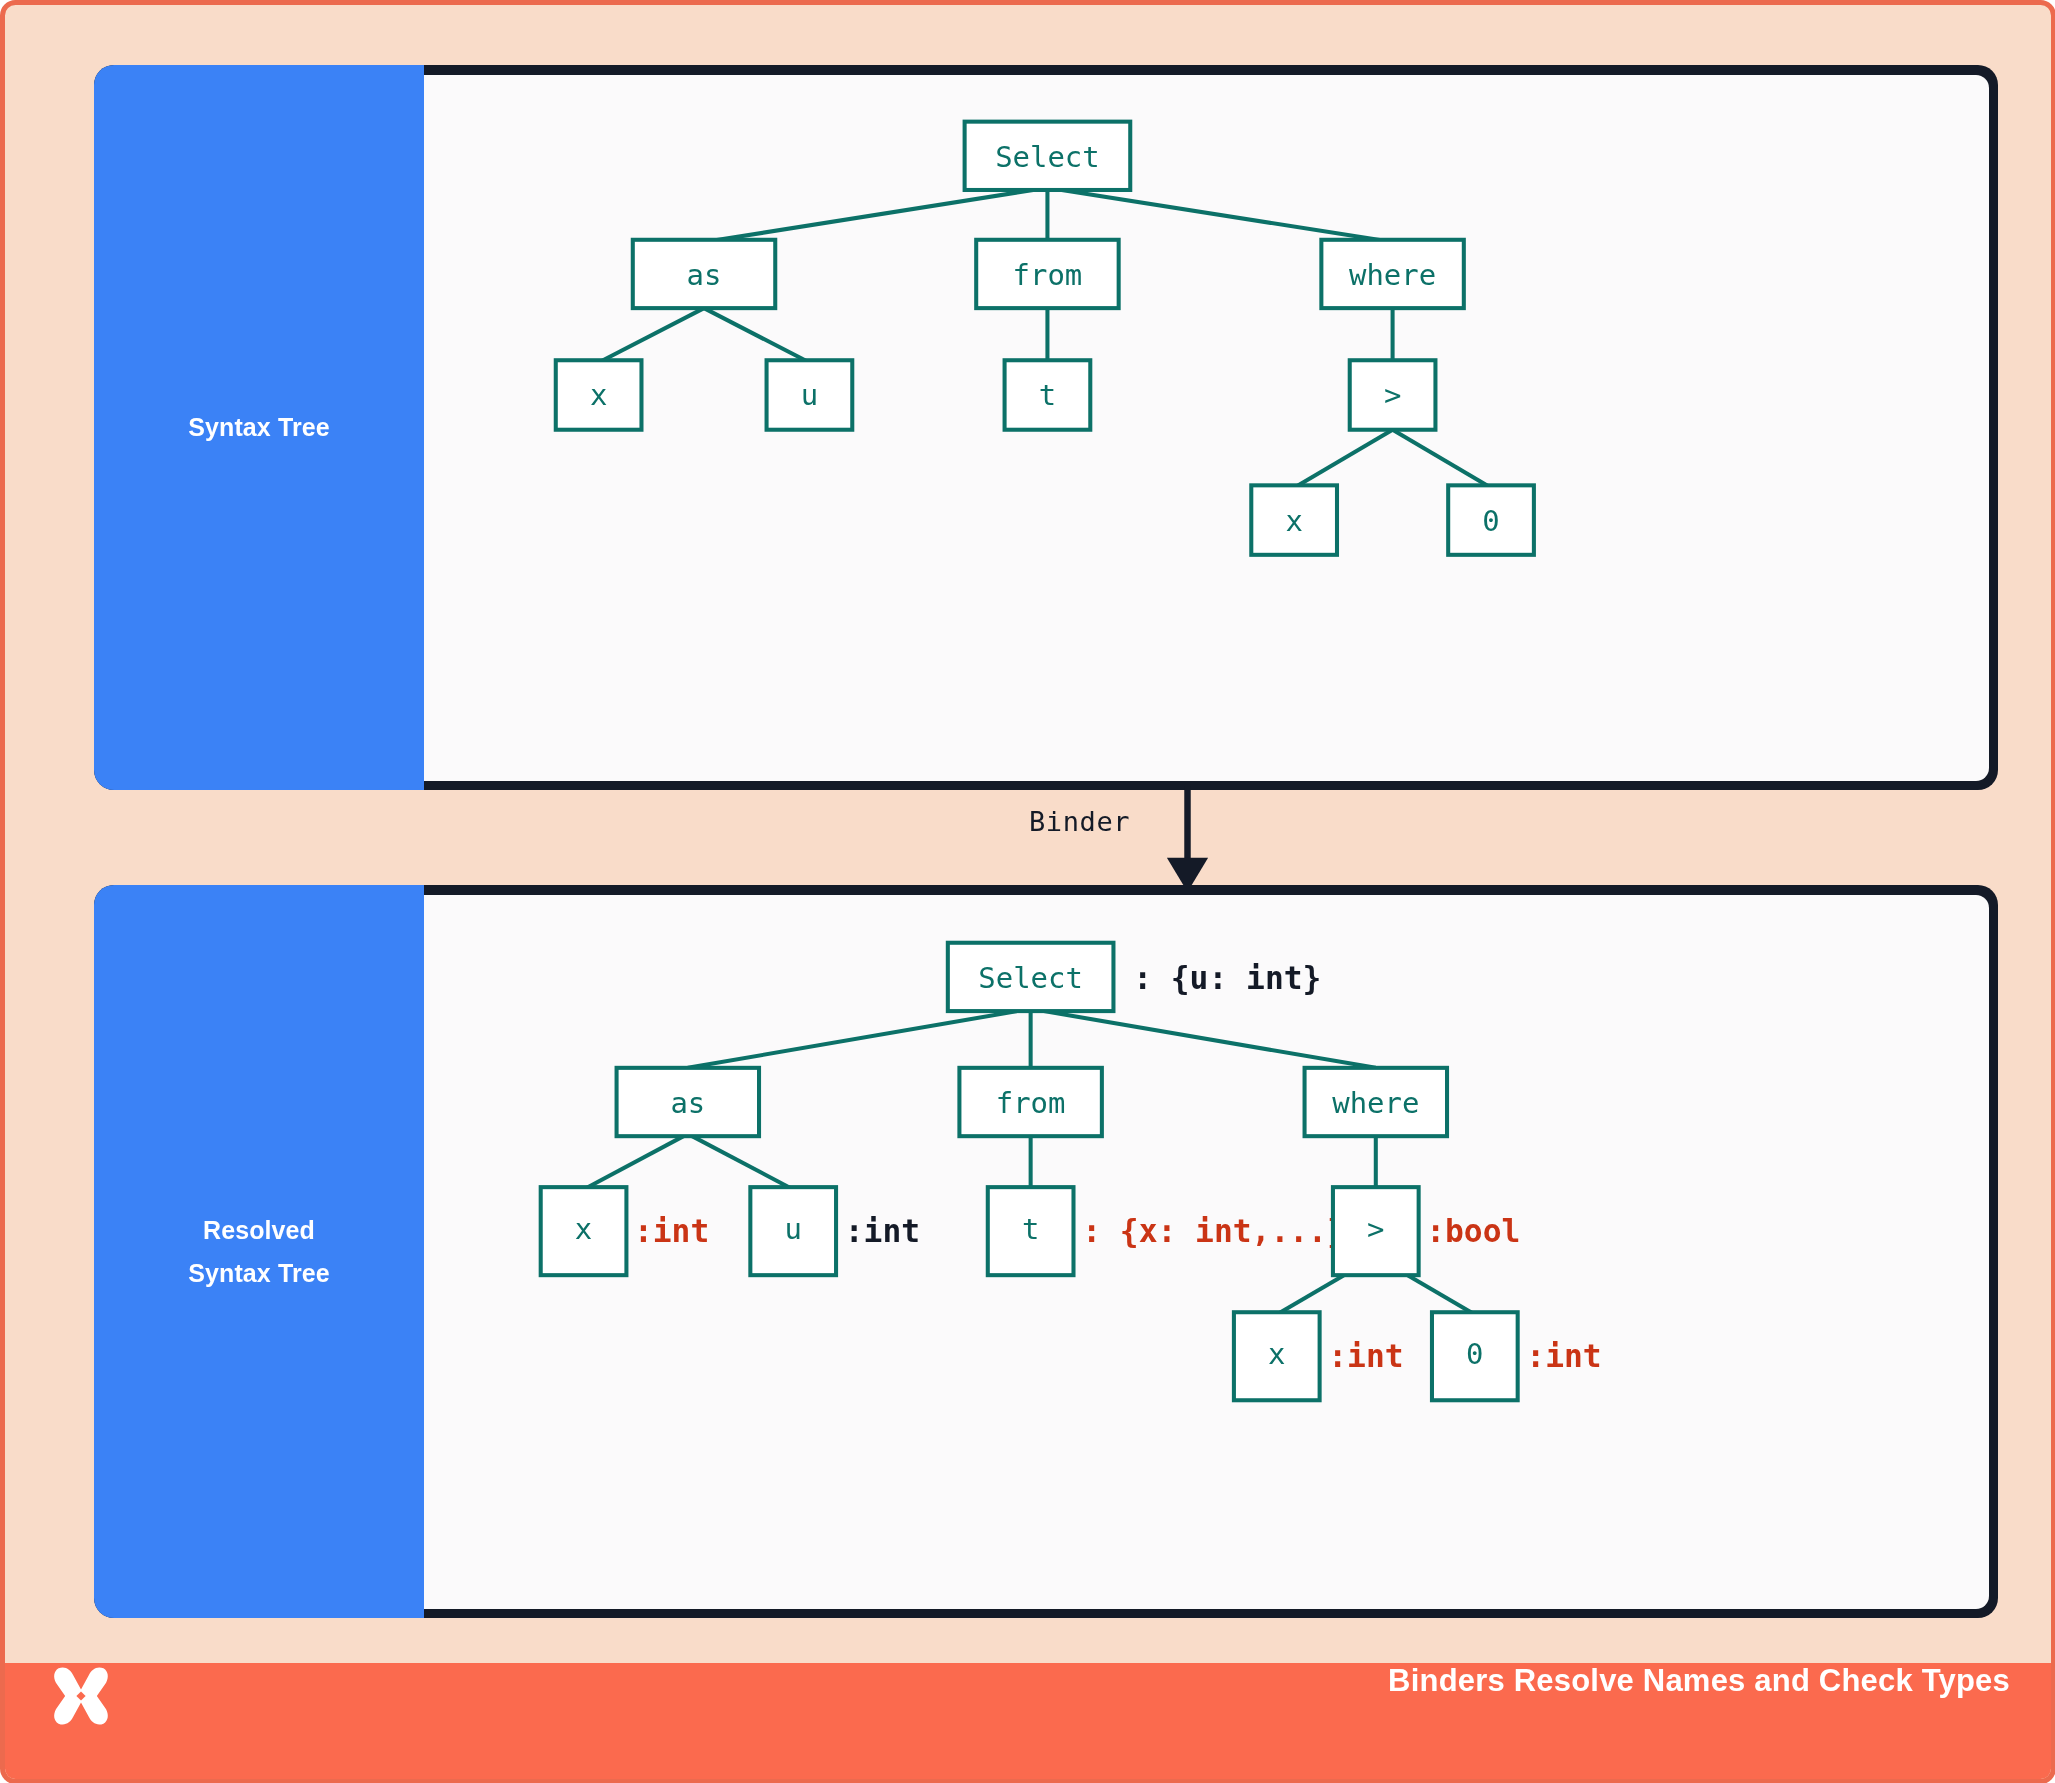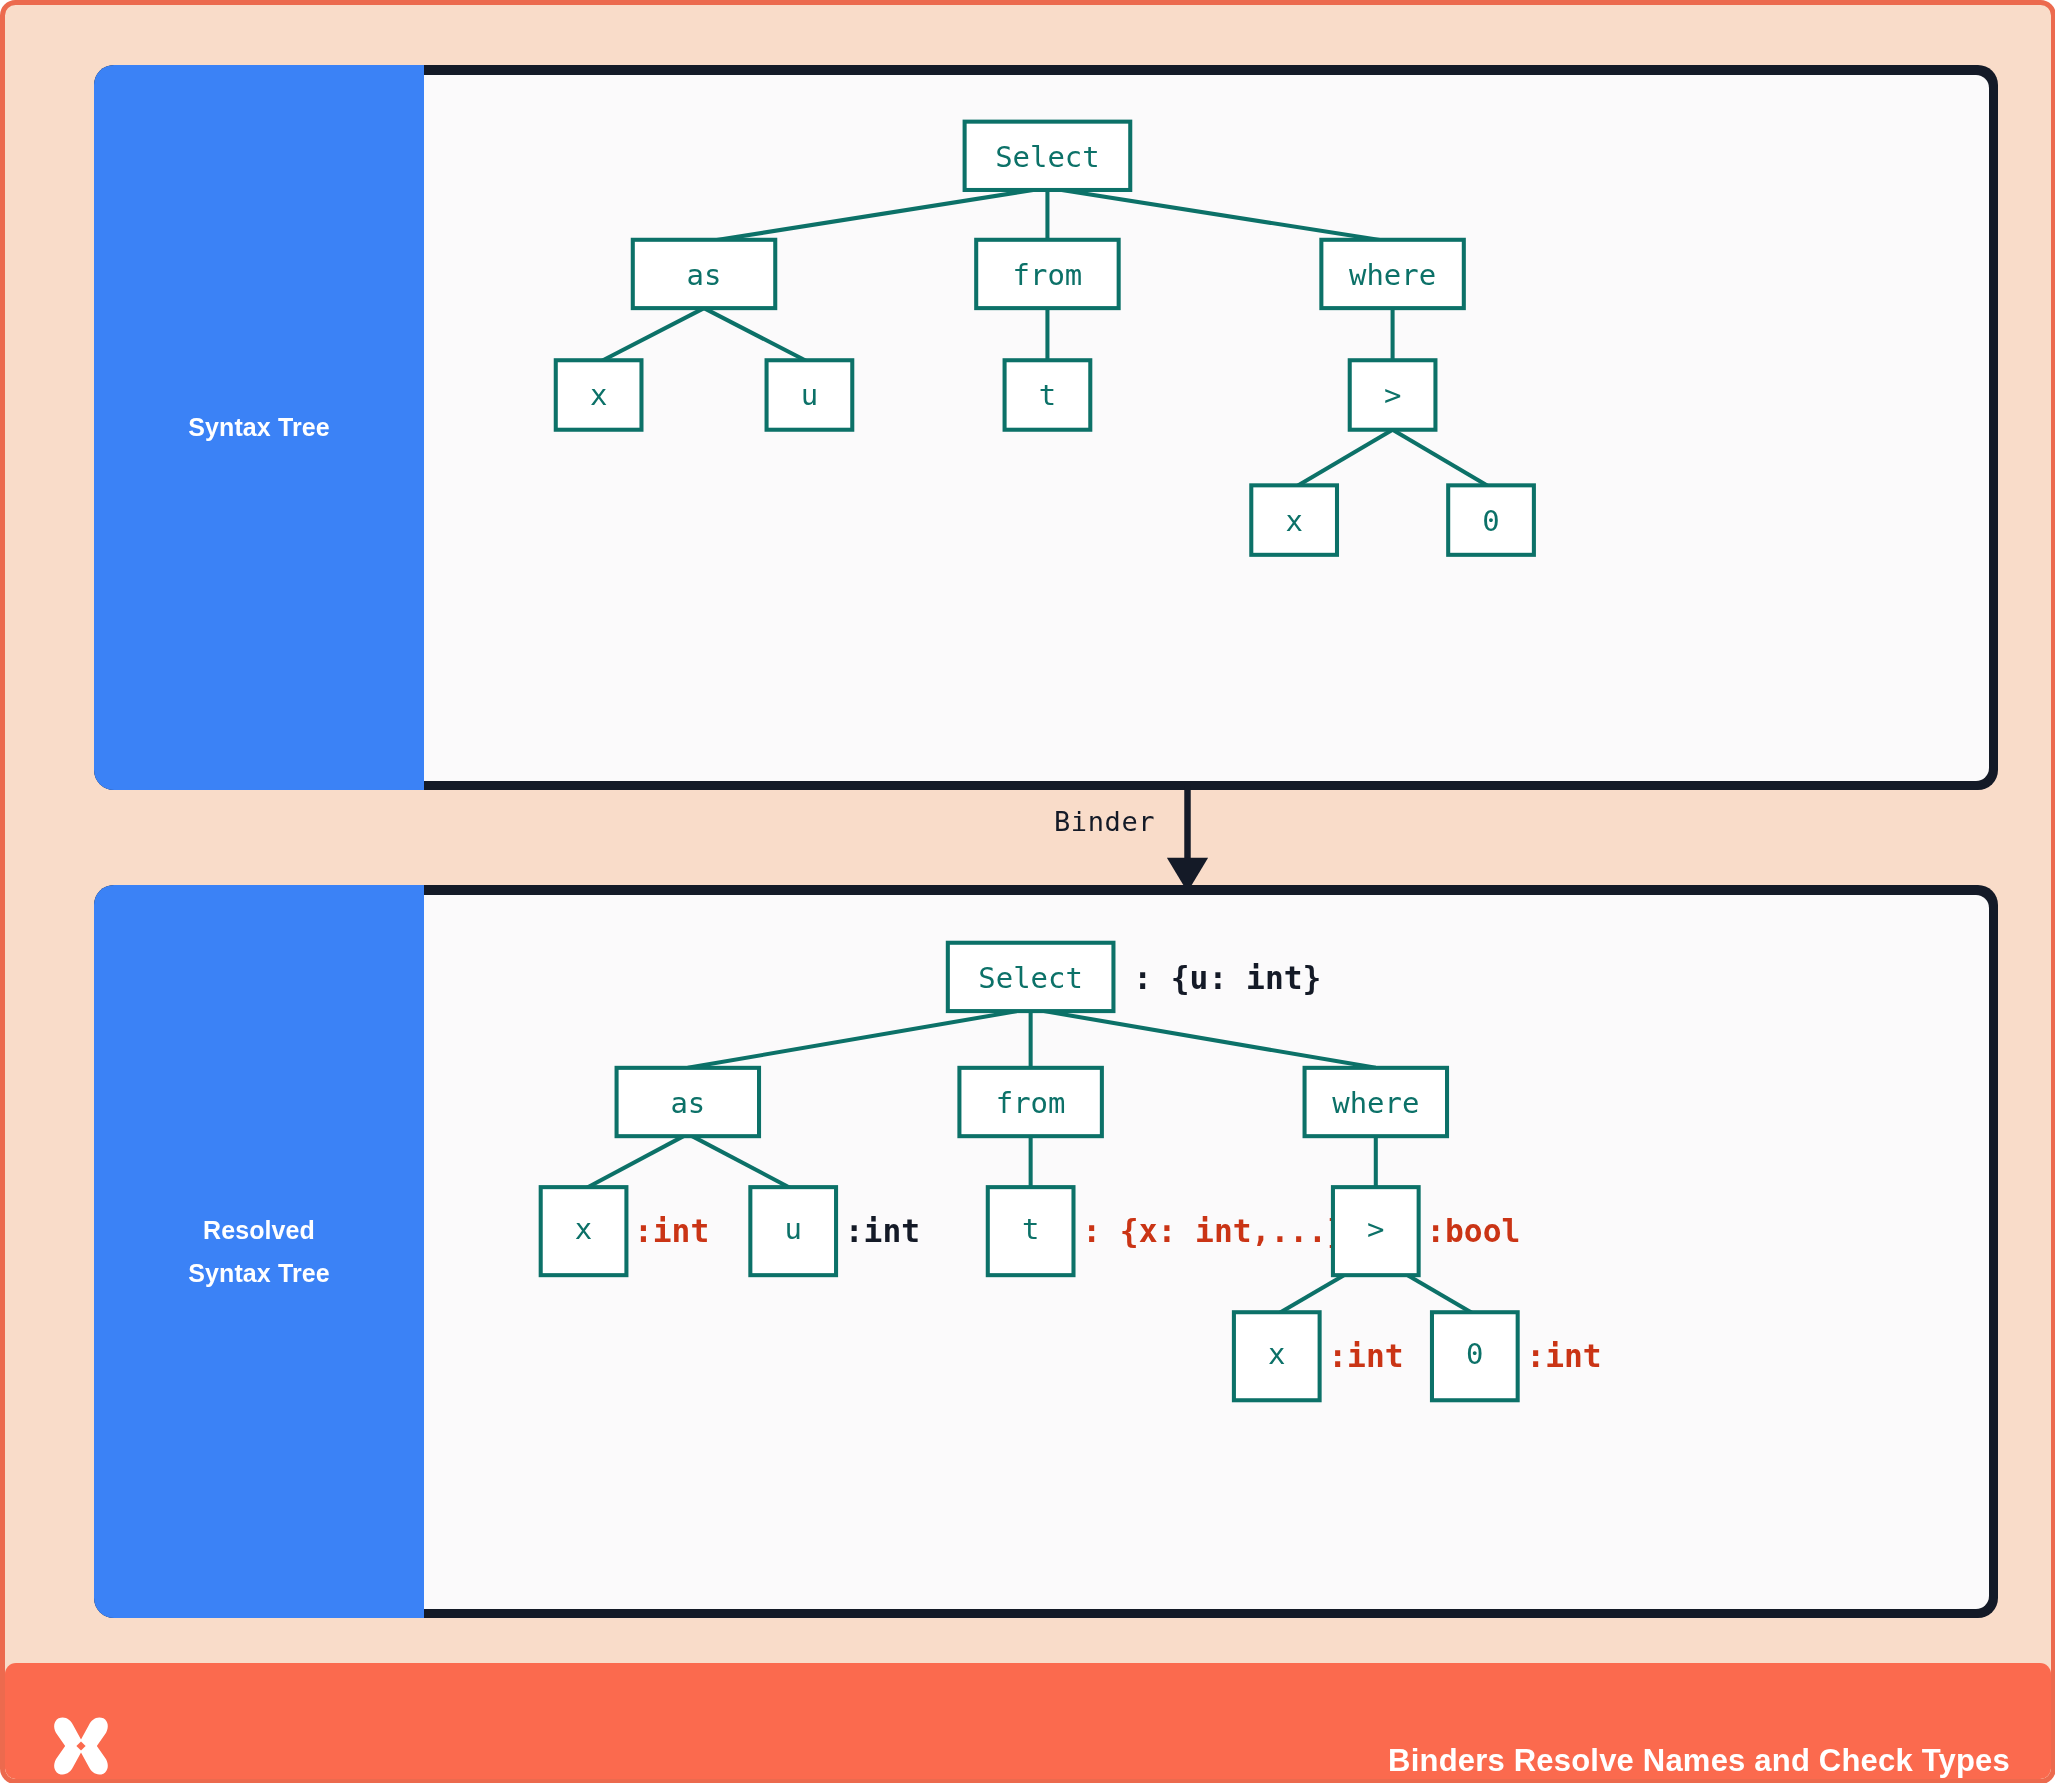--- a/index.html
+++ b/index.html
@@ -58,21 +58,21 @@
     border-radius: 0;
     overflow: hidden;
     padding-left: 42px;
   }
   #panel-top .panel-canvas    { margin: 9.5px 9.5px 9.5px 0; border-radius: 0 13px 13px 0; }
   #panel-bottom .panel-canvas { margin: 9.5px 9.5px 9.5px 0; border-radius: 0 13px 13px 0; }
 
   .panel-canvas svg { display:block; width: 100%; height: 100%; }
   #binder-label {
     position: absolute;
-    left: 1049px;
+    left: 1024px;
     top: 801px;
     font-family: "DejaVu Sans Mono", monospace;
     font-size: 27px;
     color: #141A27;
     letter-spacing: 0.6px;
   }
   #binder-arrow {
     position: absolute;
     left: 1147px;
     top: 781px;
@@ -82,25 +82,24 @@
 
   
   #footer {
     position: absolute;
     left: 0;
     right: 0;
     bottom: 0;
     height: 116px;
     background: #FB6A4E;
     display: flex;
-    align-items: flex-end;
+    align-items: flex-start;
     justify-content: space-between;
     padding: 0 41px 0 43px;
     box-sizing: border-box;
-    border-radius: 11px;
   }
   #footer-logo { width: 66px; height: 66px; flex: 0 0 auto; }
   #footer-title {
     color: #FFFFFF;
     font-size: 31px;
     font-weight: 700;
     letter-spacing: 0.2px;
     white-space: nowrap;
   }
 

